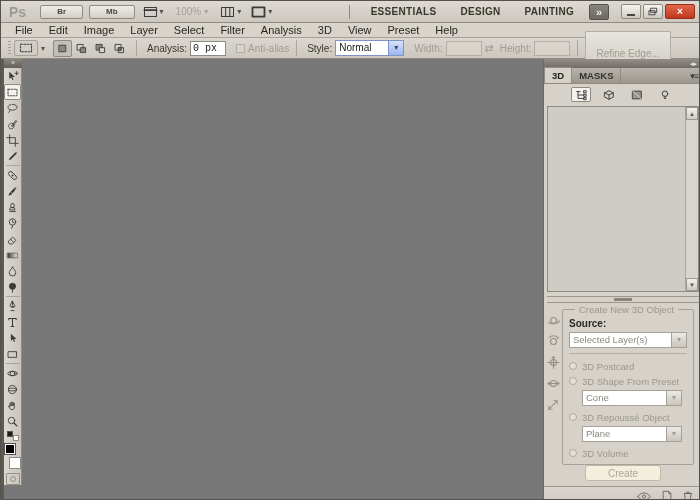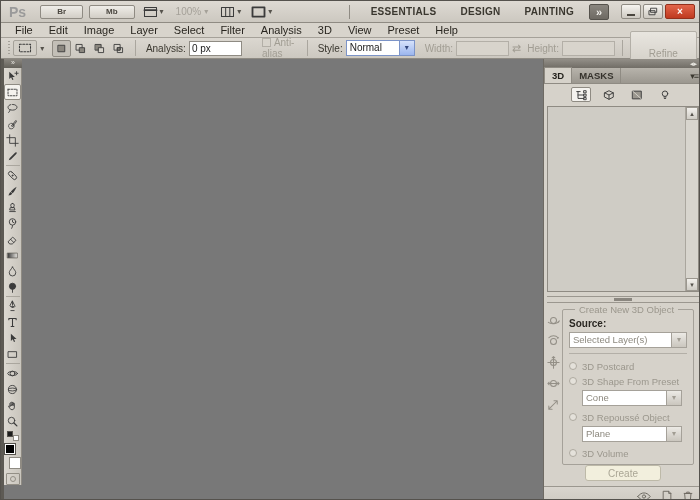--- a/index.html
+++ b/index.html
@@ -40,21 +40,21 @@
     border-bottom:1px solid #8f8b83;display:flex;align-items:center;padding:0 4px;font-size:10px;color:#3a372f;}
   .grip{width:3px;height:14px;margin:0 3px;background:repeating-linear-gradient(#a5a199 0 1px,transparent 1px 3px);}
   .presetbox{display:flex;align-items:center;gap:3px;border:1px solid #a5a199;background:#d2cec6;
     height:16px;padding:0 3px;border-radius:2px;}
   .modebtns{display:flex;margin-left:8px;}
   .modebtn{width:19px;height:17px;display:flex;align-items:center;justify-content:center;border:1px solid transparent;}
   .modebtn.sel{background:#c3bfb7;border:1px solid #8f8b83;border-radius:2px;}
   .vsep{width:1px;height:16px;background:#aaa69e;margin:0 7px;}
   .optlabel{margin:0 3px;}
   .optlabel.dim,.dimtext{color:#a19d93;}
-  .tinput{width:53px;height:15px;border:1px solid #8f8b83;background:#fff;font-size:10px;padding:0 2px;color:#222;}
+  .tinput{width:36px;height:15px;border:1px solid #8f8b83;background:#fff;font-size:10px;padding:0 2px;color:#222;font-family:Liberation Mono, monospace;}
   .tinput:disabled{background:#d8d4cc;border-color:#b3afa7;}
   .chk{width:9px;height:9px;border:1px solid #b3afa7;background:#d8d4cc;display:inline-block;margin-right:3px;vertical-align:-1px;}
   .combo{display:flex;height:16px;border:1px solid #7c94c8;}
   .combo .cfield{background:#fff;width:52px;font-size:10px;color:#222;padding:1px 3px;}
   .combo .cbtn{width:15px;background:linear-gradient(#d6e2fb,#9cb6ee);border-left:1px solid #7c94c8;
     color:#33487e;font-size:8px;text-align:center;line-height:14px;}
   .swapic{color:#a19d93;font-size:11px;margin:0 3px;}
   .refinebtn{height:17px;border:1px solid #b3afa7;border-radius:2px;background:linear-gradient(#e8e5df,#d4d0c8);
     color:#a19d93;font-size:10px;padding:16px 10px;}
 
@@ -221,21 +221,21 @@
         <svg class="ic" width="13" height="13" viewBox="0 0 16 16">
             <rect x="3" y="3" width="7" height="7"></rect>
             <rect x="7" y="7" width="6" height="6"></rect>
             <rect x="7" y="7" width="3" height="3" fill="#8b877f"></rect>
           </svg>
         </div>
     </div>
     <div class="vsep"></div>
     <span class="optlabel">Analysis:</span>
     <input class="tinput" value="0 px" style="">
-    <span style="margin-left:20px"><span class="chk"></span><span class="dimtext">Anti-alias</span></span>
+    <span style="margin-left:10px"><span class="chk"></span><span class="dimtext">Anti-alias</span></span>
     <div class="vsep"></div>
     <span class="optlabel">Style:</span>
     <div class="combo">
       <span class="cfield">Normal</span>
       <span class="cbtn">▾</span>
     </div>
     <span class="optlabel dim" style="margin-left:10px">Width:</span>
     <input class="tinput" disabled="" value="" style="">
     <span class="swapic">⇄</span>
     <span class="optlabel dim">Height:</span>

